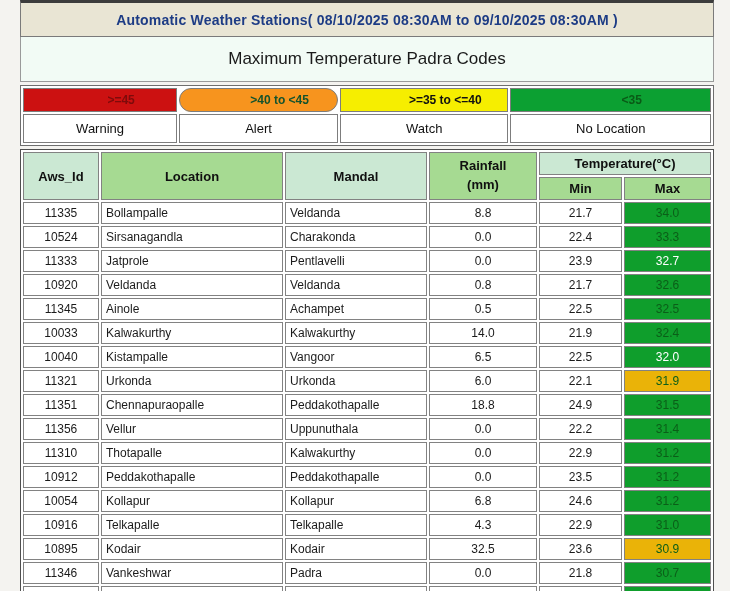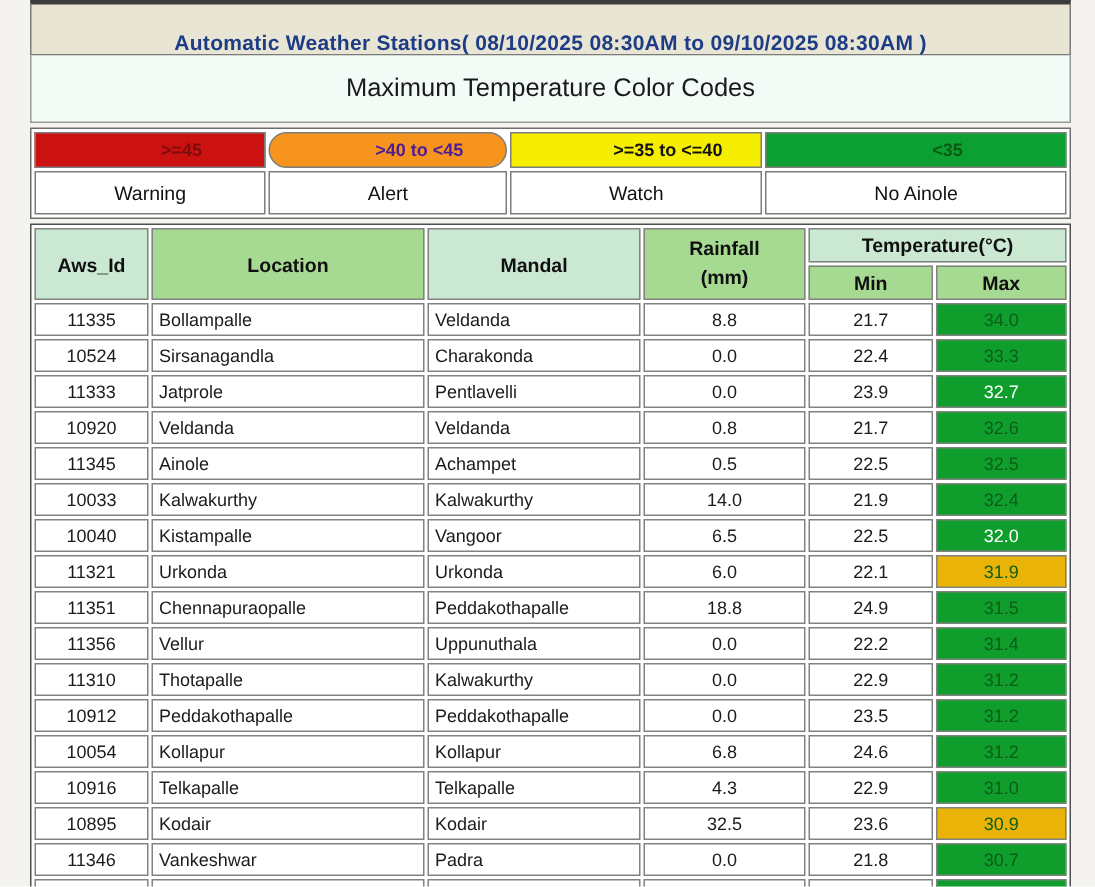--- a/index.html
+++ b/index.html
@@ -11,21 +11,21 @@
     position:relative;
   }
   .page { position:absolute; left:20px; top:0; width:694px; }
 
   
   .title-bar {
     height:33px;
     background:#e9e5d4;
     border:1px solid #7a7a7a;
     border-top:3px solid #3c3c3c;
-    display:flex; align-items:flex-end; justify-content:center;
+    display:flex; align-items:center; justify-content:center;
     color:#1d3c85; font-weight:bold; font-size:14px;
     letter-spacing:0.2px;
   }
 
   
   .subtitle-bar {
     height:44px;
     background:#f2fbf5;
     border:1px solid #9a9a9a; border-top:none;
     display:flex; align-items:center; justify-content:center;
@@ -67,42 +67,42 @@
 </head>
 <body>
 
 <div class="page">
 
   <div class="title-bar">
     <span>Automatic Weather Stations( 08/10/2025 08:30AM to 09/10/2025 08:30AM )</span>
   </div>
 
   <div class="subtitle-bar">
-    <span>Maximum Temperature Color Codes</span>
+    <span>Maximum Temperature Padra Codes</span>
   </div>
 
   <table class="codes-table">
     <colgroup>
         <col class="col-c1">
         <col class="col-c2">
         <col class="col-c3">
         <col class="col-c4">
       </colgroup>
     <tbody>
       <tr class="range-row">
         <td style="background: rgb(204, 17, 17); color: rgb(126, 11, 11);">&gt;=45</td>
-        <td style="background: rgb(247, 148, 30); color: #4c1d95; border-radius: 12px;">&gt;40 to &lt;45</td>
+        <td style="background: rgb(247, 148, 30); color: #14532d; border-radius: 12px;">&gt;40 to &lt;45</td>
         <td style="background: rgb(246, 238, 0); color: rgb(17, 17, 17);">&gt;=35 to &lt;=40</td>
         <td style="background: rgb(12, 160, 50); color: rgb(10, 90, 22);">&lt;35</td>
       </tr>
       <tr class="label-row">
         <td>Warning</td>
         <td>Alert</td>
         <td>Watch</td>
-        <td>No Ainole</td>
+        <td>No Location</td>
       </tr>
     </tbody>
   </table>
 
   <table class="data-table">
     <colgroup>
       <col class="col-aws">
         <col class="col-loc">
         <col class="col-man">
       <col class="col-rain">

